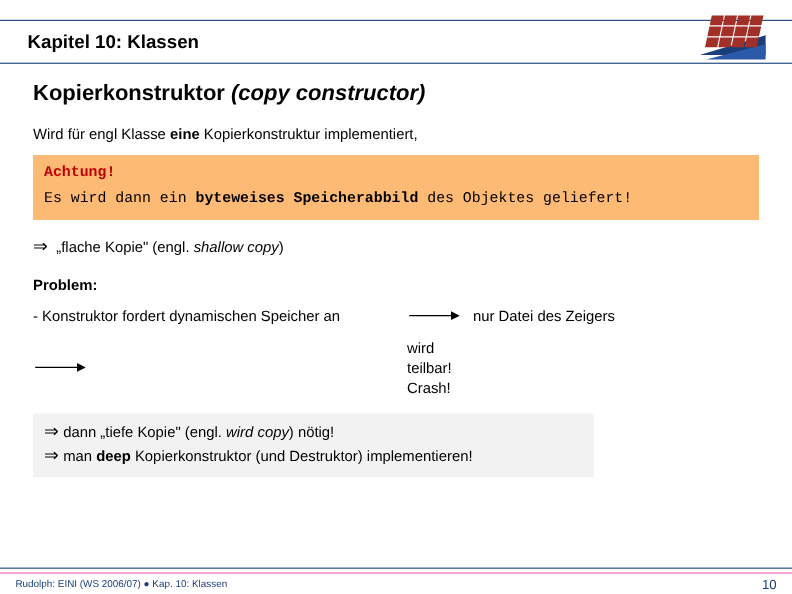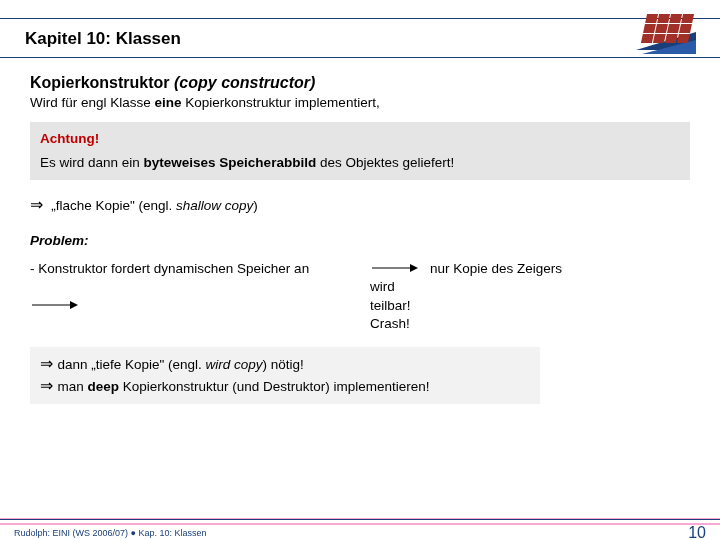--- a/index.html
+++ b/index.html
@@ -52,36 +52,38 @@
     width: 0; height: 0;
     border-right: 54px solid #2a5aa8;
     border-top: 14px solid transparent;
   }
   .content {
     padding: 14px 30px 0 30px;
     font-size: 13.5px;
     color: #000;
     line-height: 1.35;
   }
-  .section-title { font-size: 16px; font-weight: bold; }
+  .section-title { font-size: 20px; font-weight: bold; margin-bottom: 14px; }
   .section-title .en { font-style: italic; }
   .p { margin-bottom: 10px; }
   .box {
-    background: #e5e5e5;
+    background: #fdba74;
     padding: 8px 10px;
     margin: 8px 0 14px 0;
+    font-family: Liberation Mono, monospace;
   }
   .box .warn { color: #c00000; font-weight: bold; margin-bottom: 6px; }
   .implies-row { margin: 8px 0 16px 0; }
   .implies { font-family: 'Times New Roman', serif; font-size: 16px; margin-right: 4px; }
-  .problem { font-weight: bold; margin-bottom: 10px; font-style: italic; }
+  .problem { font-weight: bold; margin-bottom: 10px; }
   .two-col {
     display: grid;
     grid-template-columns: 340px 60px 1fr;
     align-items: center;
+    row-gap: 10px;
     margin-bottom: 14px;
   }
   .arrow-svg { width: 48px; height: 10px; }
   .conclusion {
     background: #f2f2f2;
     padding: 6px 10px 8px 10px;
     margin-top: 2px;
     width: 510px;
   }
   .conclusion .line { display: flex; align-items: baseline; }
@@ -89,29 +91,29 @@
   .footer {
     position: absolute;
     left: 0; right: 0; bottom: 0;
     height: 22px;
     padding: 0 14px;
     font-size: 9px;
     color: #1a3e7a;
     display: flex;
     justify-content: space-between;
     align-items: center;
-    border-top: 7px solid #f9a8d4;
+    border-top: 4px solid #f9a8d4;
   }
   .footer .gap {
     position: absolute;
     left: 0; right: 0; top: -6px;
     height: 4px; background: #fff;
     border-top: 1.5px solid #1a3e7a;
   }
-  .footer .pagenum { font-size: 16px; text-align: center; }
+  .footer .pagenum { font-size: 12px; text-align: center; }
   b { font-weight: bold; }
   i { font-style: italic; }
 </style>
 </head>
 <body>
 
 <div class="topbar"></div>
 
 <div class="logo">
   <div class="tri1"></div>
@@ -162,39 +164,39 @@
   <div class="problem">Problem:</div>
 
   <div class="two-col">
     <div>- Konstruktor fordert dynamischen Speicher an</div>
     <div>
       <svg class="arrow-svg" viewBox="0 0 48 10">
           <line x1="2" y1="5" x2="40" y2="5" stroke="#000" stroke-width="1.2"></line>
           <polygon points="40,1 48,5 40,9" fill="#000"></polygon>
         </svg>
     </div>
-    <div>nur Kopie des Zeigers</div>
+    <div>nur Datei des Zeigers</div>
 
     <div>
       <svg class="arrow-svg" viewBox="0 0 48 10">
           <line x1="2" y1="5" x2="40" y2="5" stroke="#000" stroke-width="1.2"></line>
           <polygon points="40,1 48,5 40,9" fill="#000"></polygon>
         </svg>
     </div>
     <div>wird teilbar! Crash!</div>
   </div>
 
   <div class="conclusion">
     <div class="line">
       <span class="implies">⇒</span>
       <span><span>dann „tiefe Kopie" (engl. </span><i>wird copy</i><span>) nötig!</span></span>
     </div>
     <div class="line">
       <span class="implies">⇒</span>
-      <span><span>man </span><b>deep</b><span> Kopierkonstruktur (und Destruktor) implementieren!</span></span>
+      <span><span>man </span><b>deep</b><span> Kopierkonstruktor (und Destruktor) implementieren!</span></span>
     </div>
   </div>
 
 </div>
 
 <div class="footer">
   <div class="gap"></div>
   <span>Rudolph: EINI (WS 2006/07) ● Kap. 10: Klassen</span>
   <span class="pagenum">10</span>
 </div>

